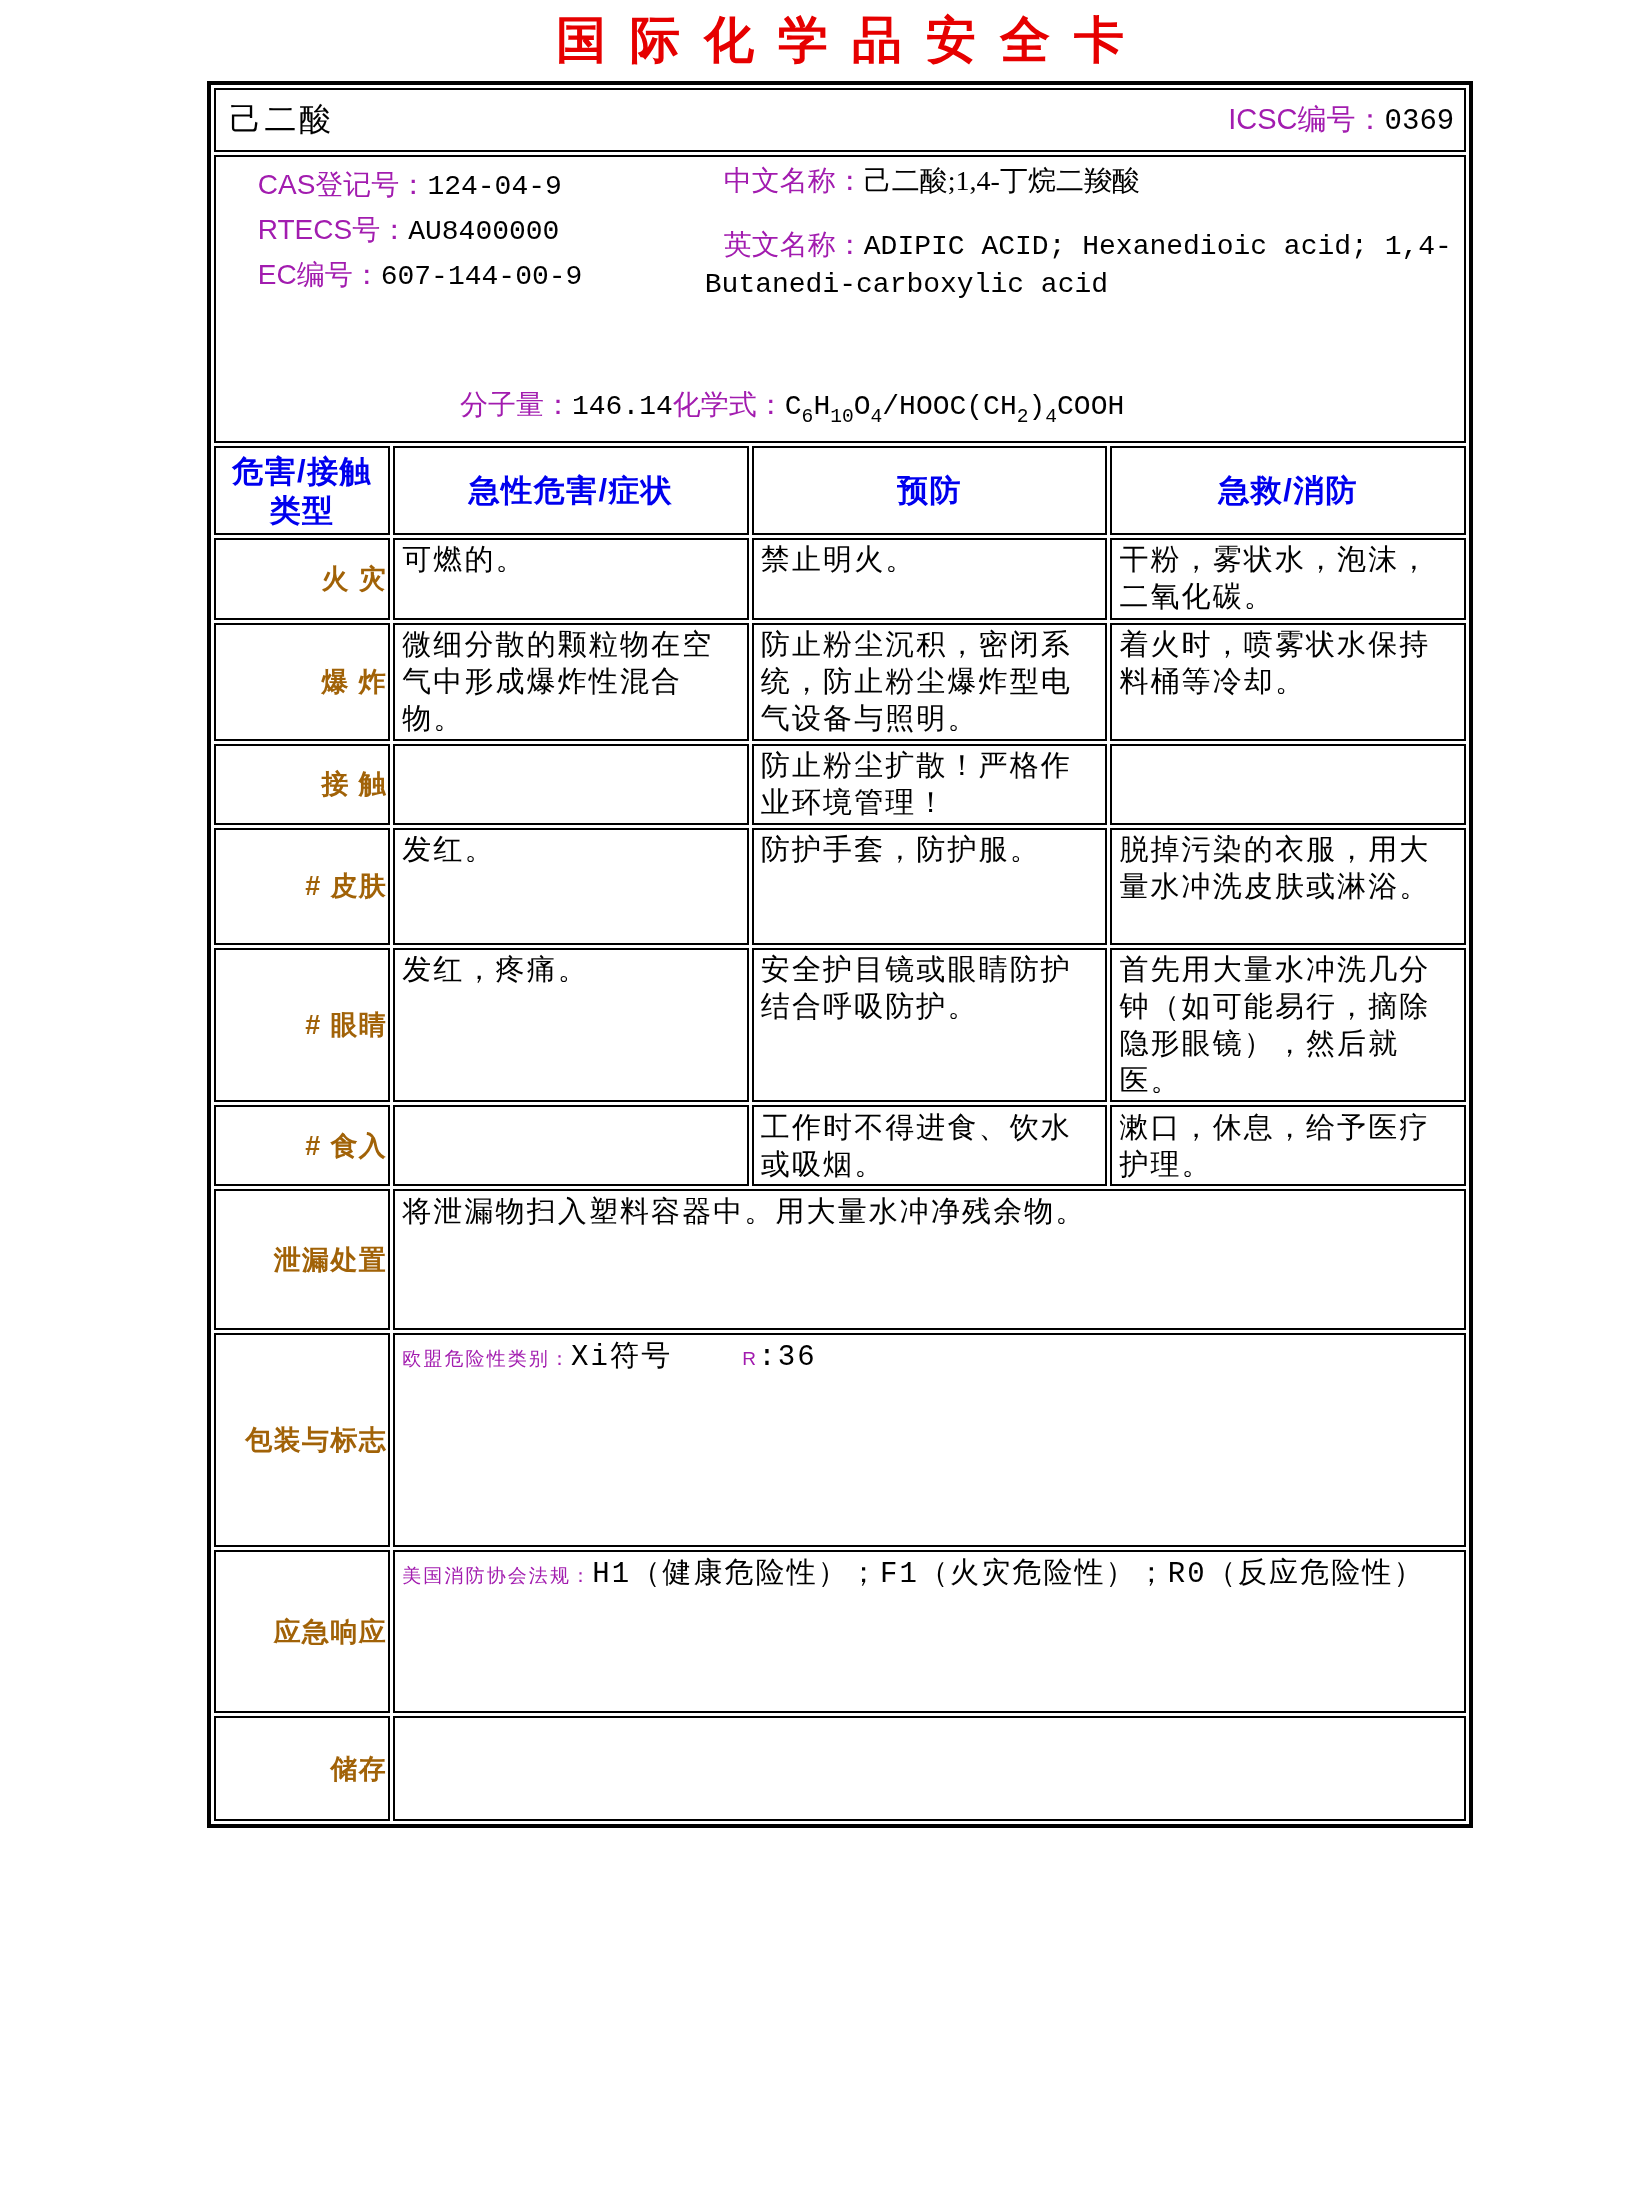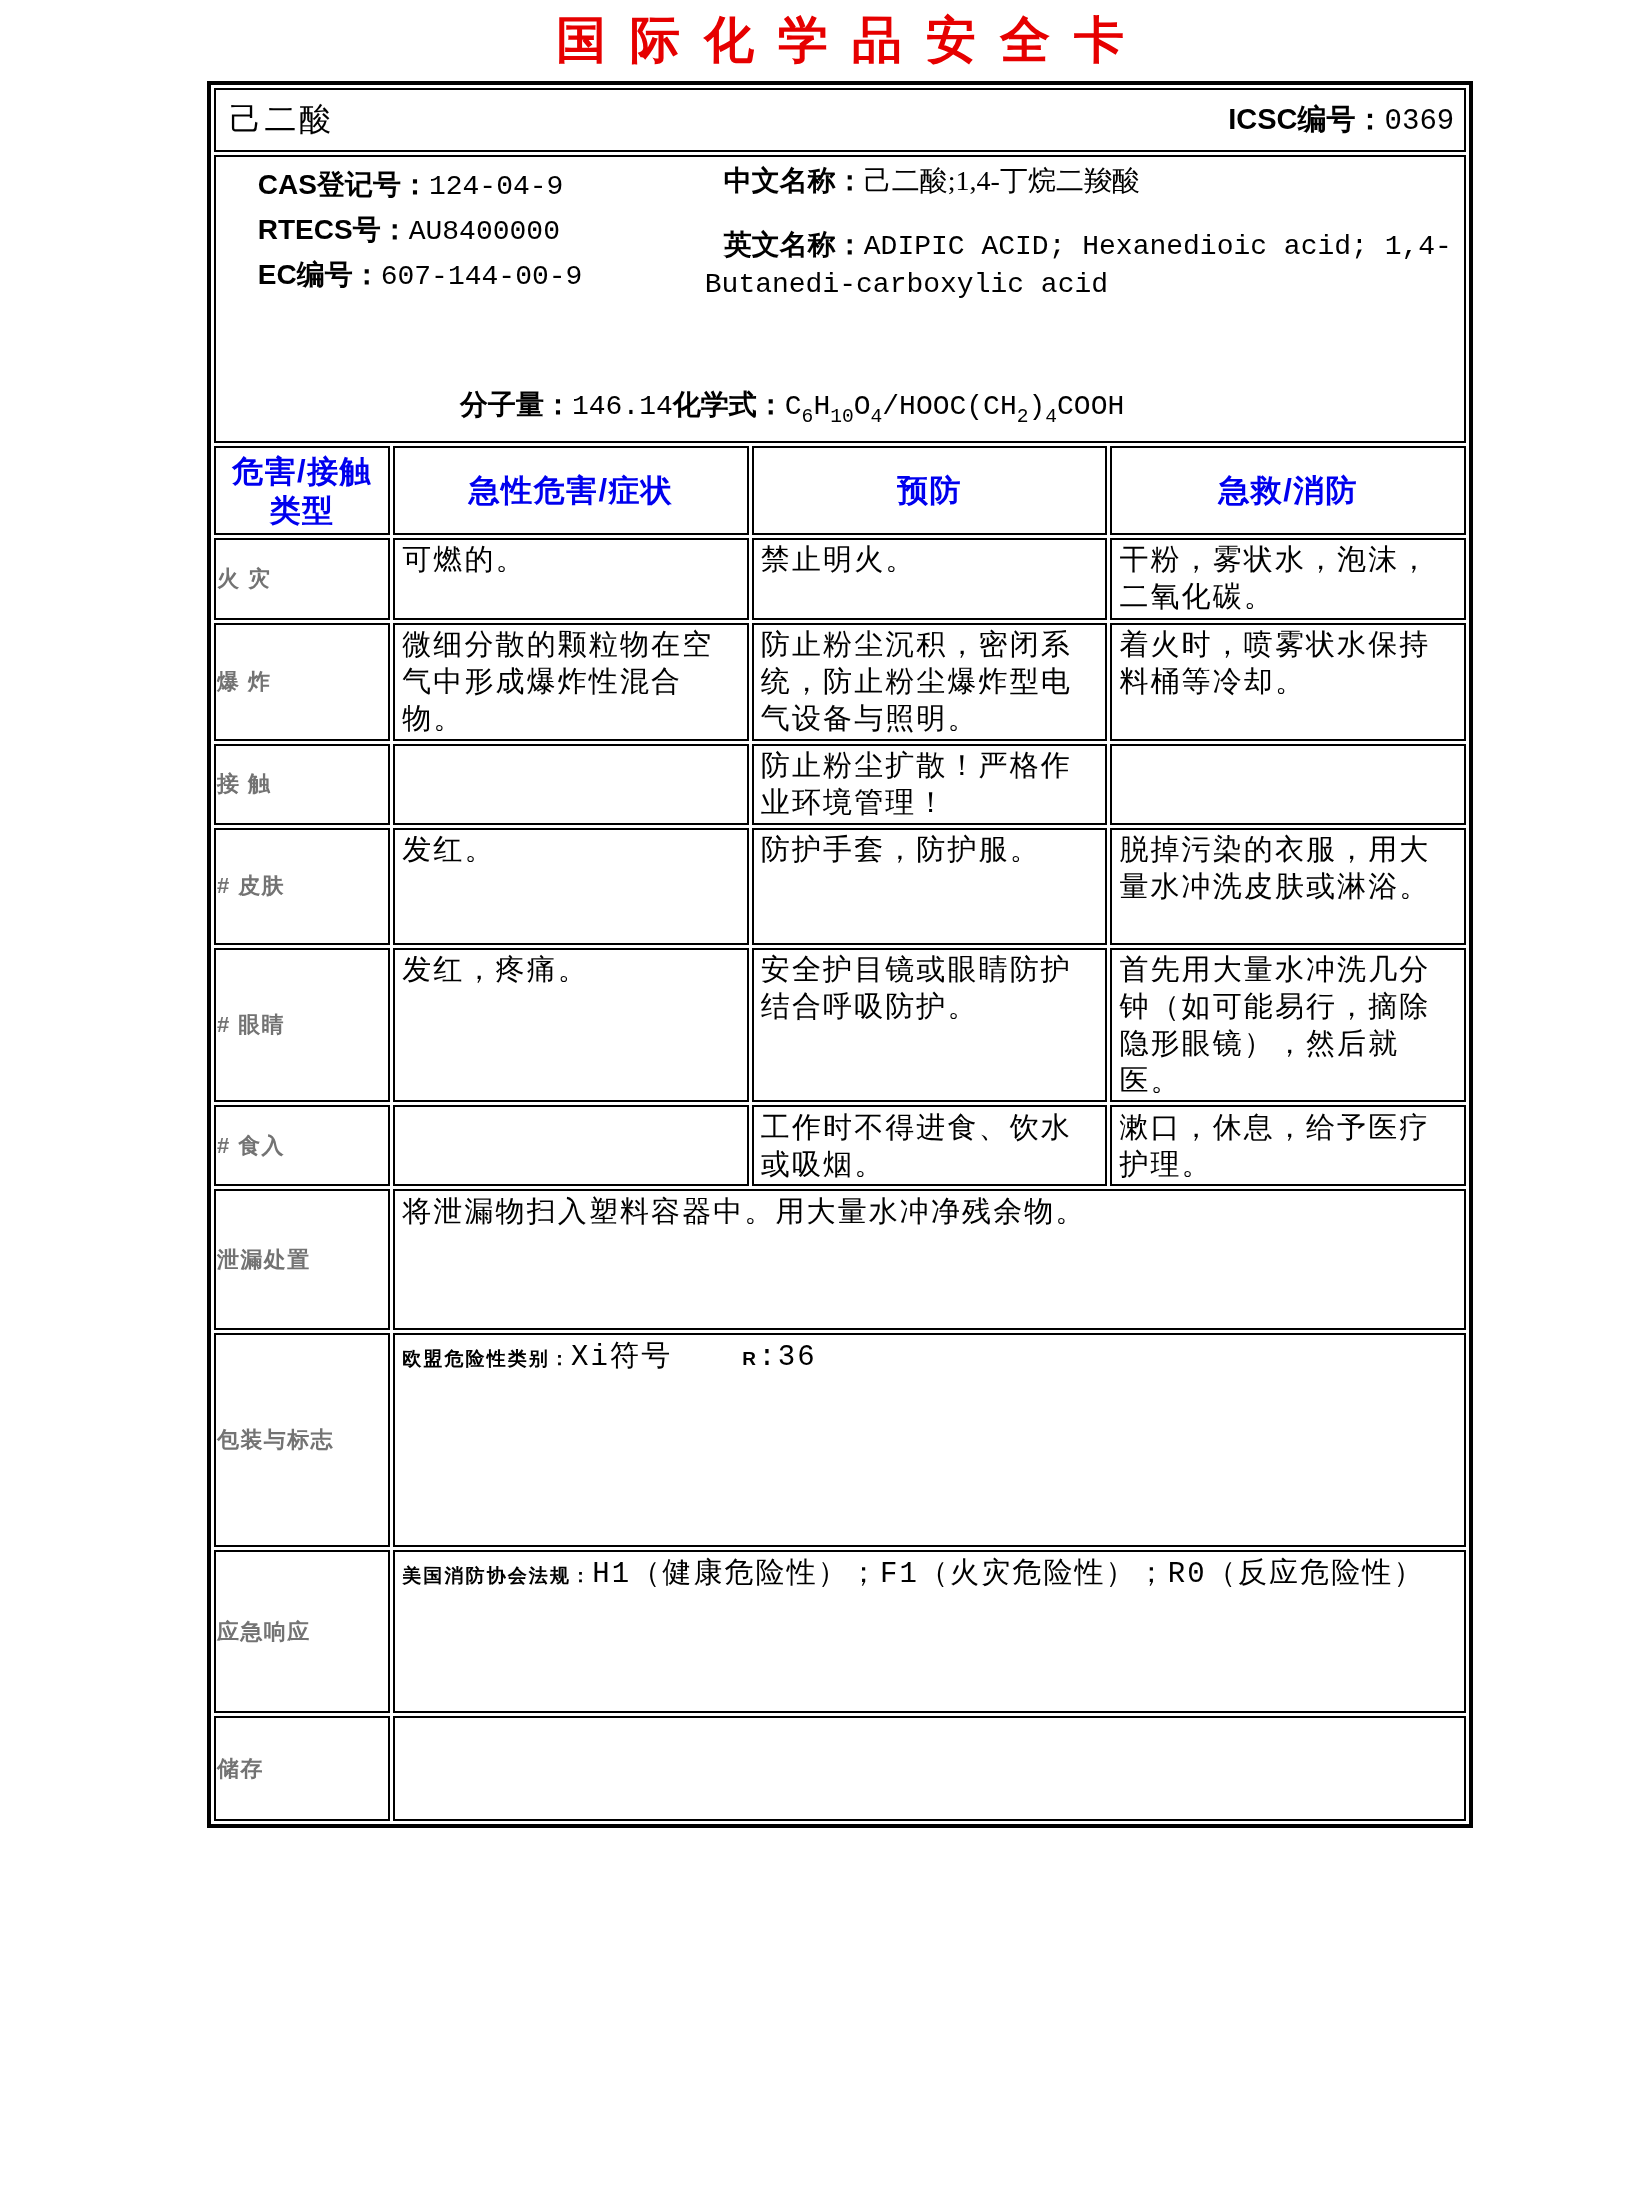--- a/index.html
+++ b/index.html
@@ -21,21 +21,21 @@
   }
   table.icsc{
     border-collapse:separate;border-spacing:3.5px;width:100%;
     table-layout:fixed;
   }
   td{border:2.1px solid #000;vertical-align:top;box-sizing:border-box;background:#fff;}
 
   
   .lbl{
     font-family:"Liberation Sans","DejaVu Sans",sans-serif;
-    font-weight:bold;color:#000000;
+    font-weight:normal;color:#a21caf;
   }
   .mono{font-family:"Liberation Mono","DejaVu Sans Mono",monospace;}
 
   
   .name-cell{position:relative;height:64px;vertical-align:middle;margin-left:32px;}
   .chem-name{font-size:32px;padding-left:12.6px;letter-spacing:2.8px;}
   .icsc-box{position:absolute;right:9.8px;top:50%;transform:translateY(-50%);font-size:29px;white-space:nowrap;}
   .icsc-box .lbl{font-size:29px;}
 
   
@@ -55,23 +55,23 @@
 
   
   .th{
     text-align:center;vertical-align:middle;height:89px;
     font-family:"Liberation Sans","DejaVu Sans",sans-serif;
     font-weight:bold;color:#0000ee;font-size:31px;letter-spacing:1.4px;line-height:39px;
   }
 
   
   .rowlbl{
-    text-align:left;vertical-align:middle;
+    text-align:right;vertical-align:middle;
     font-family:"Liberation Sans","DejaVu Sans",sans-serif;
-    font-weight:bold;color:#737373;font-size:22px;letter-spacing:1.4px;
+    font-weight:bold;color:#a16207;font-size:27px;letter-spacing:1.4px;
   }
   .c{font-size:29px;line-height:37px;letter-spacing:2.1px;padding:1.4px 7px;}
   .h-r0{height:82px;} .h-r1{height:117px;} .h-r2{height:78px;}
   .h-r3{height:78px;} .h-r4{height:117px;} .h-r5{height:148px;}
   .h-r6{height:73px;}
   .h-leak{height:141px;} .h-pack{height:214px;} .h-resp{height:163px;} .h-store{height:105px;}
   .inline-lbl{font-size:19px;}
   .gap-left{margin-left:70px;}
 </style>
 </head>

